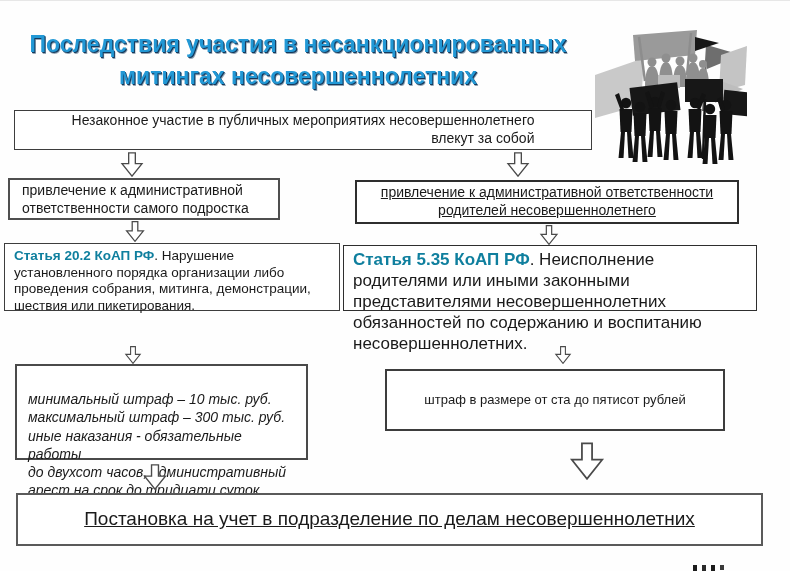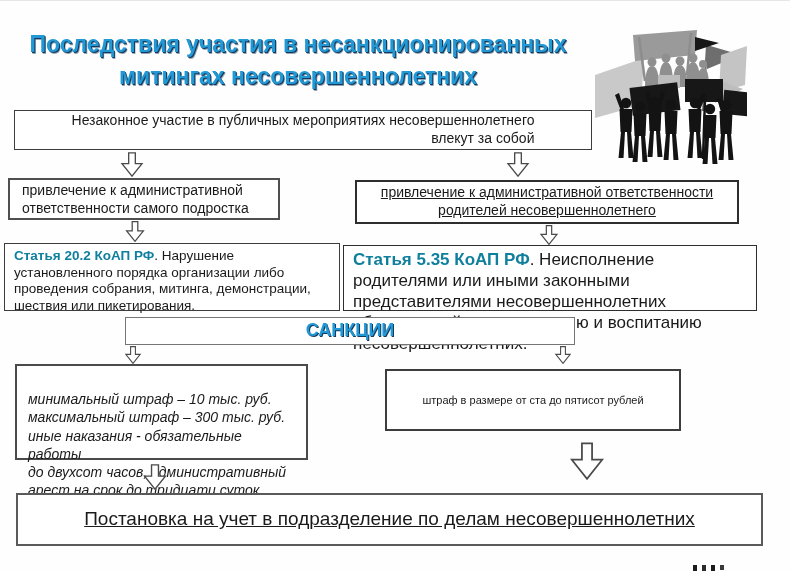--- a/index.html
+++ b/index.html
@@ -34,21 +34,21 @@
   .l3{left:4px;top:242px;width:336px;height:68px;border-width:1.5px;
       padding:4px 9px;font-size:13.5px;line-height:1.24;}
   .r3{left:343px;top:244px;width:414px;height:66px;border-color:#2e2e2e;border-width:1.5px;
       padding:3px 9px;font-size:17px;line-height:1.24;}
   .art{color:#0f7f9e;font-weight:bold;}
   .sanctions{left:125px;top:316px;width:450px;height:28px;border:1.5px solid #757575;
       font-size:18px;font-weight:bold;color:#2298d5;
       text-shadow:1px 1px 0 #14395c;}
   .l4{left:15px;top:363px;width:293px;height:96px;border-color:#4a4a4a;
       padding:6px 11px;font-size:14px;line-height:1.3;font-style:italic;}
-  .r4{left:385px;top:368px;width:296px;height:62px;font-size:11px;}
+  .r4{left:385px;top:368px;width:340px;height:62px;font-size:13px;}
   .final{left:16px;top:492px;width:747px;height:53px;border-color:#5a5a5a;
       font-size:19px;text-decoration:underline;}
   .arr{position:absolute;}
   .wm{position:absolute;left:693px;top:564px;display:flex;gap:5px;}
   .wm span{width:4px;height:7px;background:#1c1c1c;display:block;}
   .wm span:nth-child(2){height:6px;background:#2a2a2a;}
   .wm span:nth-child(4){height:5px;background:#3a3a3a;}
 </style>
 </head>
 <body>
@@ -145,23 +145,20 @@
       <polygon points="11,1 19,1 19,14 27,14 15,29 3,14 11,14" fill="#fff" stroke="#4a4a4a" stroke-width="1.8"></polygon>
     </svg>
 
   <div class="box l3">
     <span class="art">Статья 20.2 КоАП РФ</span><span>. Нарушение установленного порядка организации либо проведения собрания, митинга, демонстрации, шествия или пикетирования.</span>
   </div>
   <div class="box r3">
     <span class="art">Статья 5.35 КоАП РФ</span><span>. Неисполнение родителями или иными законными представителями несовершеннолетних обязанностей по содержанию и воспитанию несовершеннолетних.</span>
   </div>
 
-  <div class="box sanctions center">
-    <span>САНКЦИИ</span>
-  </div>
 
   <svg class="arr" style="left:121px;top:345px;" width="24" height="18" viewBox="0 0 30 30">
       <polygon points="11,1 19,1 19,14 27,14 15,29 3,14 11,14" fill="#fff" stroke="#4a4a4a" stroke-width="1.8"></polygon>
     </svg>
   <svg class="arr" style="left:551px;top:345px;" width="24" height="18" viewBox="0 0 30 30">
       <polygon points="11,1 19,1 19,14 27,14 15,29 3,14 11,14" fill="#fff" stroke="#4a4a4a" stroke-width="1.8"></polygon>
     </svg>
 
   <div class="box l4 pre">
     <span class="pre">минимальный штраф – 10 тыс. руб.

